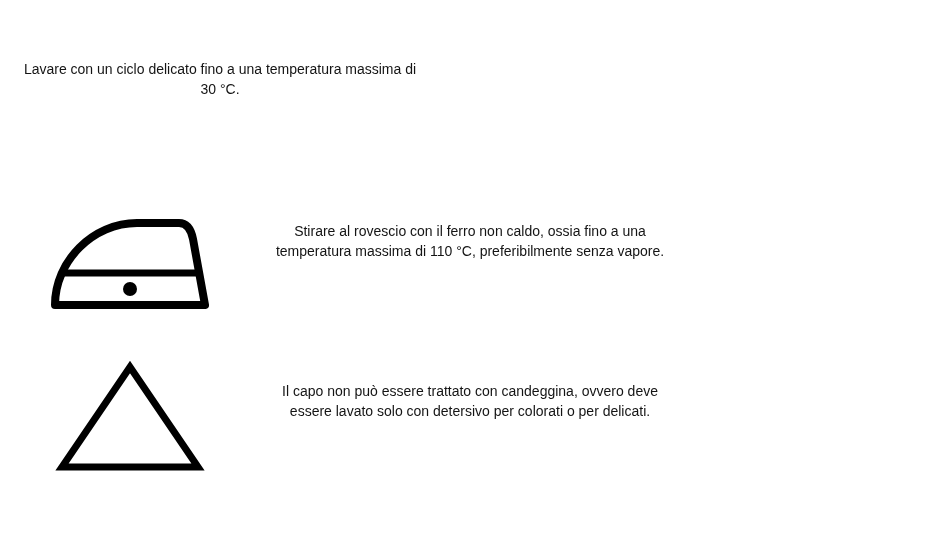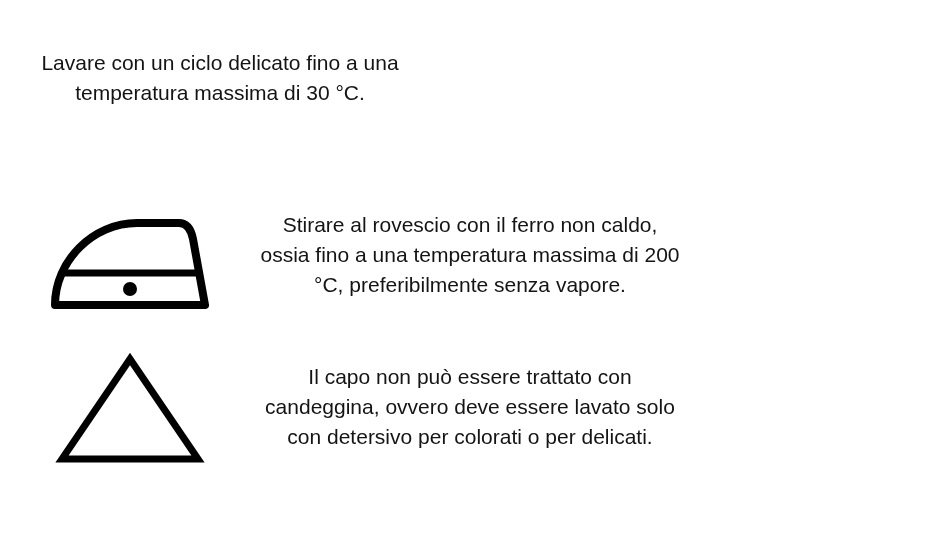--- a/index.html
+++ b/index.html
@@ -23,46 +23,46 @@
     position: absolute;
     left: 0;
     width: 700px;
     height: 140px;
     display: flex;
     flex-direction: row;
     align-items: flex-start;
   }
   #row-0 { top: 38px; }
   #row-1 { top: 196px; }
-  #row-2 { top: 344px; }
+  #row-2 { top: 352px; }
 
   .symbol-cell {
     width: 250px;
     min-width: 250px;
     height: 130px;
     display: flex;
     align-items: center;
     justify-content: center;
     padding-left: 10px;
     box-sizing: border-box;
   }
   .text-cell {
     width: 440px;
     padding-top: 10px;
     box-sizing: border-box;
   }
   #row-1 .text-cell { padding-top: 14px; }
   #row-2 .text-cell { padding-top: 18px; }
 
   .care-text {
-    font-size: 21px;
+    font-size: 14px;
     line-height: 1.42;
     text-align: center;
     color: #141414;
-    margin: 0;
+    margin: 12px;
     padding: 0 6px;
   }
   svg { display: block; }
 </style>
 </head>
 <body>
 
 <div class="sheet">
 
   <div class="care-row" id="row-0">
@@ -73,21 +73,21 @@
 
   <div class="care-row" id="row-1">
     <div class="symbol-cell">
       <svg width="170" height="120" viewBox="0 0 170 120" aria-hidden="true">
         <path d="M10 104 C 10 60, 48 22, 92 22 L 134 22 C 142 22, 146 28, 148 38 L 160 104 Z" fill="none" stroke="#000000" stroke-width="8" stroke-linejoin="round"></path>
         <line x1="17" y1="72" x2="153" y2="72" stroke="#000000" stroke-width="7"></line>
         <circle cx="85" cy="88" r="7" fill="#000000"></circle>
       </svg>
     </div>
     <div class="text-cell">
-      <p class="care-text">Stirare al rovescio con il ferro non caldo, ossia fino a una temperatura massima di 200 °C, preferibilmente senza vapore.</p>
+      <p class="care-text">Stirare al rovescio con il ferro non caldo, ossia fino a una temperatura massima di 110 °C, preferibilmente senza vapore.</p>
     </div>
   </div>
 
   <div class="care-row" id="row-2">
     <div class="symbol-cell">
       <svg width="150" height="120" viewBox="0 0 150 120" aria-hidden="true">
         <path d="M75 10 L 143 110 L 7 110 Z" fill="none" stroke="#000000" stroke-width="7" stroke-linejoin="miter"></path>
       </svg>
     </div>
     <div class="text-cell">

